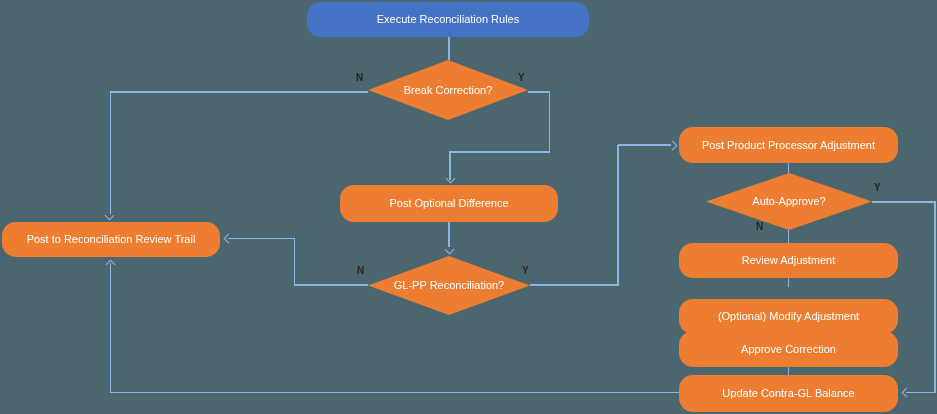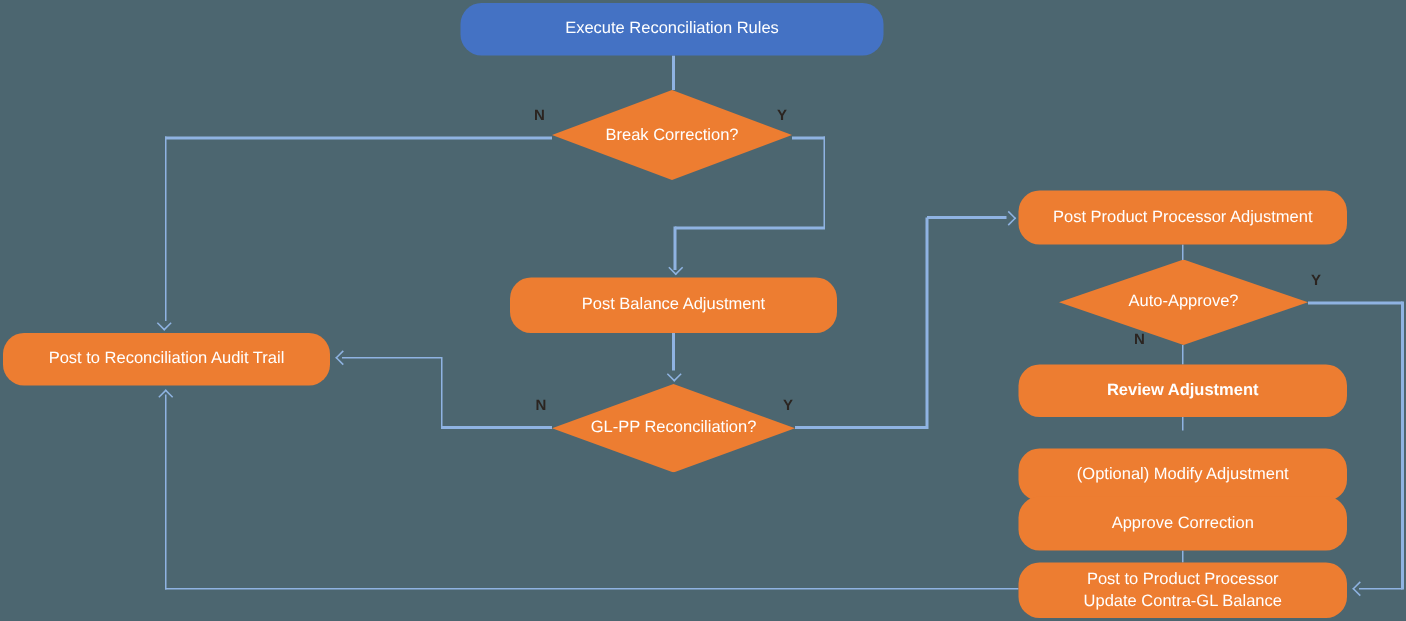--- a/index.html
+++ b/index.html
@@ -85,53 +85,52 @@
 
   <div class="node start" style="left:307px;top:2px;width:282px;height:35px;">
     <span>Execute Reconciliation Rules</span>
   </div>
 
   <div class="node diamond" style="left:368px;top:60px;width:160px;height:60px;">
     <span>Break Correction?</span>
   </div>
 
   <div class="node process" style="left:340px;top:185px;width:218px;height:37px;">
-    <span>Post Balance Adjustment</span>
+    <span>Post Optional Difference</span>
   </div>
 
   <div class="node diamond" style="left:368px;top:256px;width:162px;height:59px;">
     <span>GL-PP Reconciliation?</span>
   </div>
 
   <div class="node process" style="left:2px;top:222px;width:218px;height:35px;">
-    <span>Post to Reconciliation Audit Trail</span>
+    <span>Post to Reconciliation Review Trail</span>
   </div>
 
   <div class="node diamond" style="left:706px;top:173px;width:166px;height:57px;">
     <span>Auto-Approve?</span>
   </div>
 
   <div class="node process" style="left:679px;top:127px;width:219px;height:36px;">
     <span>Post Product Processor Adjustment</span>
   </div>
 
-  <div class="node process" style="left:679px;top:243px;width:219px;height:35px;font-weight:bold;">
+  <div class="node process" style="left:679px;top:243px;width:219px;height:35px;">
     <span>Review Adjustment</span>
   </div>
 
   <div class="node process" style="left:679px;top:299px;width:219px;height:35px;">
     <span>(Optional) Modify Adjustment</span>
   </div>
 
   <div class="node process" style="left:679px;top:331px;width:219px;height:36px;align-items:center;">
     <span>Approve Correction</span>
   </div>
 
   <div class="node process" style="left:679px;top:375px;width:219px;height:37px;flex-direction:column;">
-    <span>Post to Product Processor</span>
     <span>Update Contra-GL Balance</span>
   </div>
 
   <div class="lbl" style="left:356px;top:72px;">N</div>
   <div class="lbl" style="left:518px;top:72px;">Y</div>
   <div class="lbl" style="left:357px;top:265px;">N</div>
   <div class="lbl" style="left:522px;top:265px;">Y</div>
   <div class="lbl" style="left:874px;top:182px;">Y</div>
   <div class="lbl" style="left:756px;top:221px;">N</div>
 

